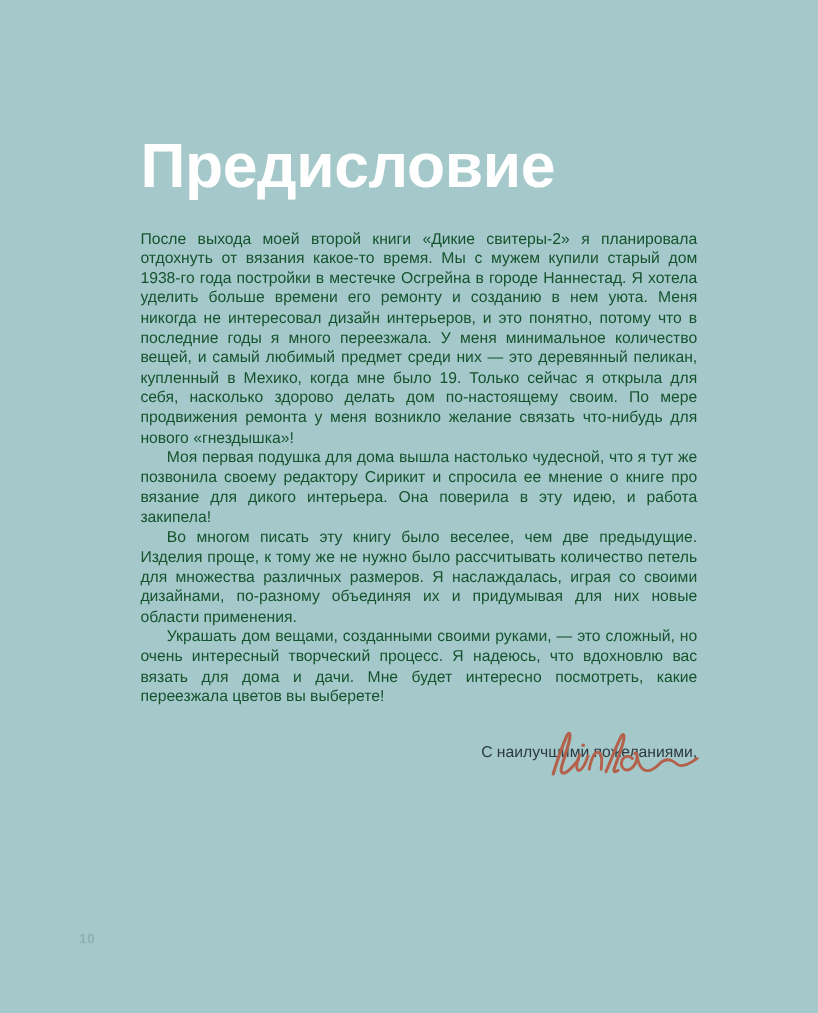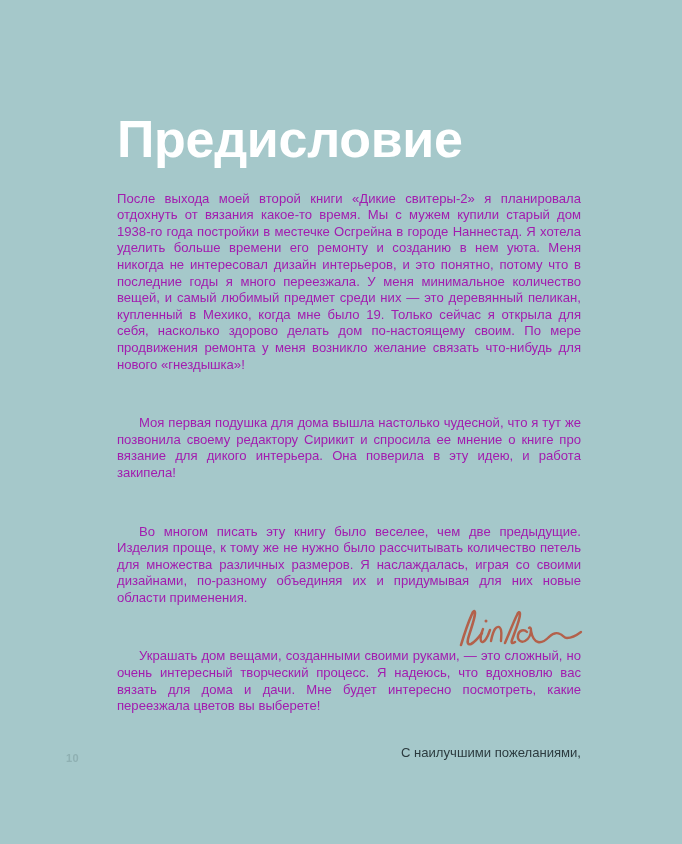--- a/index.html
+++ b/index.html
@@ -34,30 +34,29 @@
     color: #ffffff;
     letter-spacing: -0.3px;
     line-height: 1.05;
     margin: 0 0 24px 0;
     white-space: pre;
   }
 
   .body-text {
     font-size: 13.1px;
     line-height: 16.6px;
-    color: #a21caf;
+    color: #14532d;
     text-align: justify;
     text-justify: inter-word;
     margin: 0;
     hyphens: manual;
   }
 
   .body-text + .body-text {
     text-indent: 22px;
-    margin-top: 42px;
   }
 
   .closing {
     font-size: 13.1px;
     line-height: 16.6px;
     color: #2c3b3f;
     margin: 30px 0 0 0;
     text-align: right;
   }
 
@@ -71,21 +70,21 @@
 
   .signature-wrap svg {
     display: block;
     width: 130px;
     height: 52px;
   }
 
   .page-number {
     position: absolute;
     left: 66px;
-    top: 752px;
+    top: 777px;
     font-size: 11px;
     font-weight: bold;
     color: #8fb0b2;
     letter-spacing: 0.5px;
   }
 </style>
 </head>
 <body>
 
 <div class="page">

